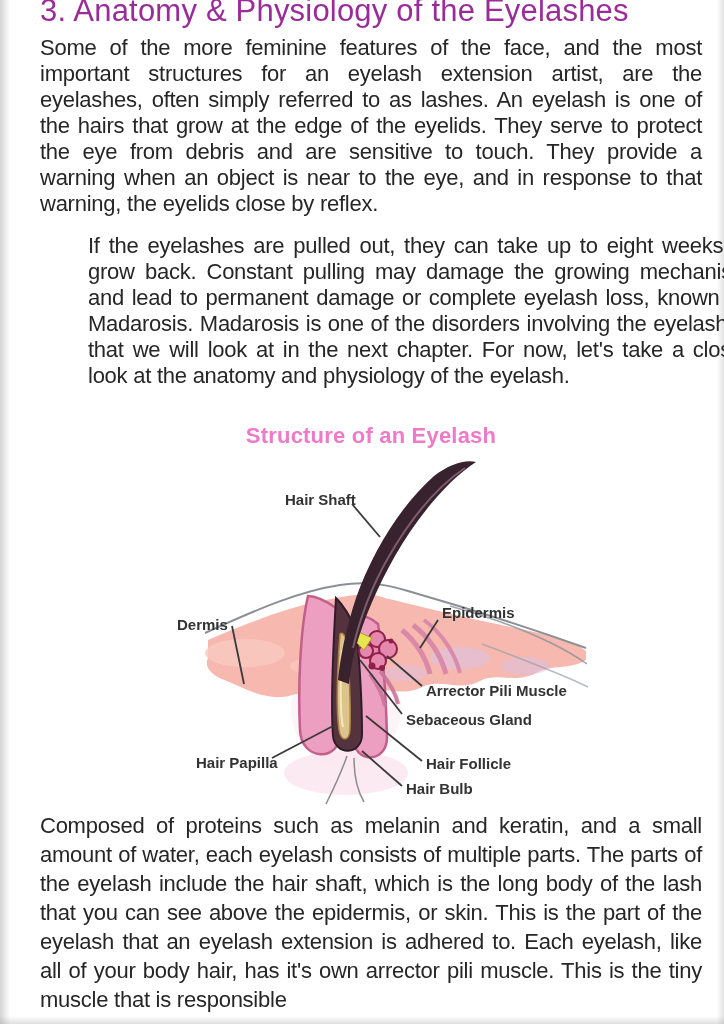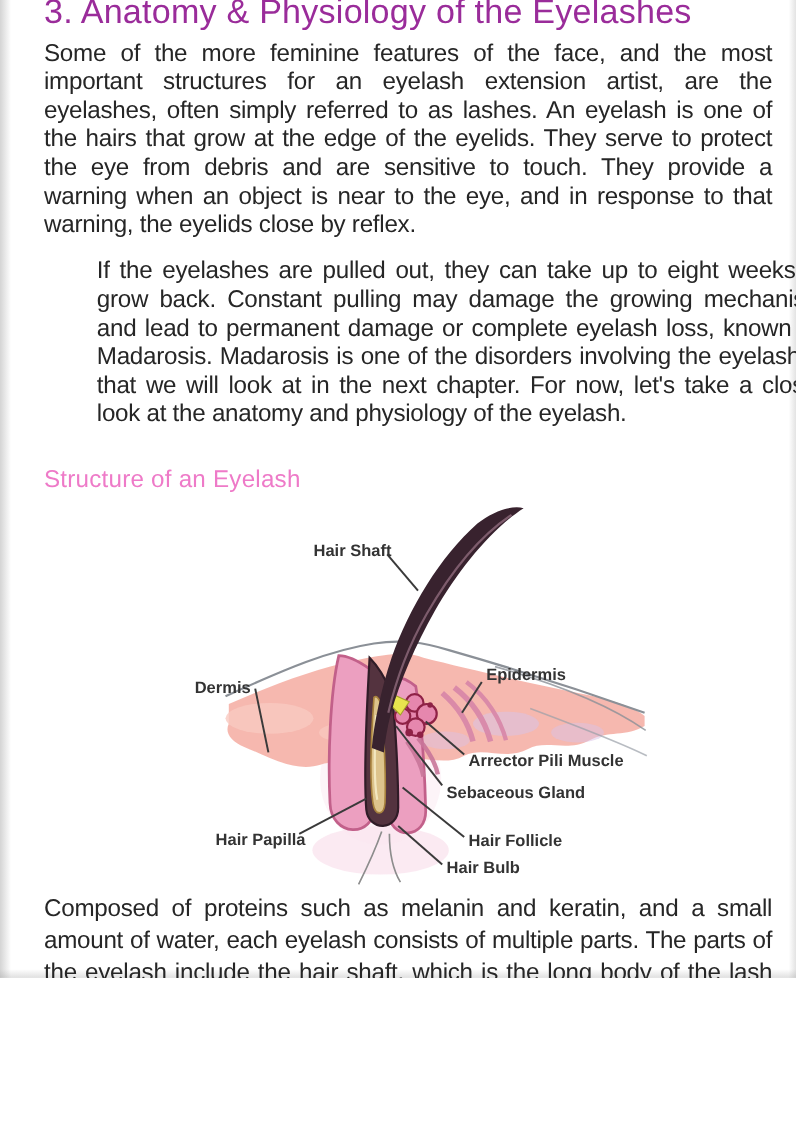--- a/index.html
+++ b/index.html
@@ -1,18 +1,18 @@
 <!DOCTYPE html>
 <html><head>
 <meta charset="utf-8">
 <style>
   html,body{margin:0;padding:0;background:#ffffff;}
   .page{
     position:relative;
-    width:724px;height:889px;
+    width:724px;height:1024px;
     background:#ffffff;
     overflow:hidden;
     font-family:"Liberation Sans", sans-serif;
   }
   .edge-left{position:absolute;left:0;top:0;width:10px;height:100%;
     background:linear-gradient(90deg, rgba(160,160,160,0.45), rgba(255,255,255,0));}
   .edge-right{position:absolute;right:0;top:0;width:7px;height:100%;
     background:linear-gradient(270deg, rgba(170,170,170,0.35), rgba(255,255,255,0));}
   .edge-bottom{position:absolute;left:0;bottom:0;width:100%;height:8px;
     background:linear-gradient(0deg, rgba(150,150,150,0.30), rgba(255,255,255,0));}
@@ -37,24 +37,25 @@
     text-align:justify;
     margin:0;
     width:662px;
   }
   p.p1{margin-top:7px;}
   p.p2{margin-top:16px;margin-left:48px;}
   p.p3{margin-top:3px;line-height:29px;}
   h2.subtitle{
     color:#ee7ac8;
     font-size:22px;
-    font-weight:400;
+    font-weight:700;
     letter-spacing:0.2px;
     line-height:26px;
     margin:34px 0 0 0;
+    text-align:center;
   }
   .diagram{
     margin:9px 0 0 110px;
     width:440px;height:350px;
   }
   .diagram svg{display:block;}
   .diagram text{
     font-family:"Liberation Sans", sans-serif;
     font-size:15px;
     font-weight:bold;

